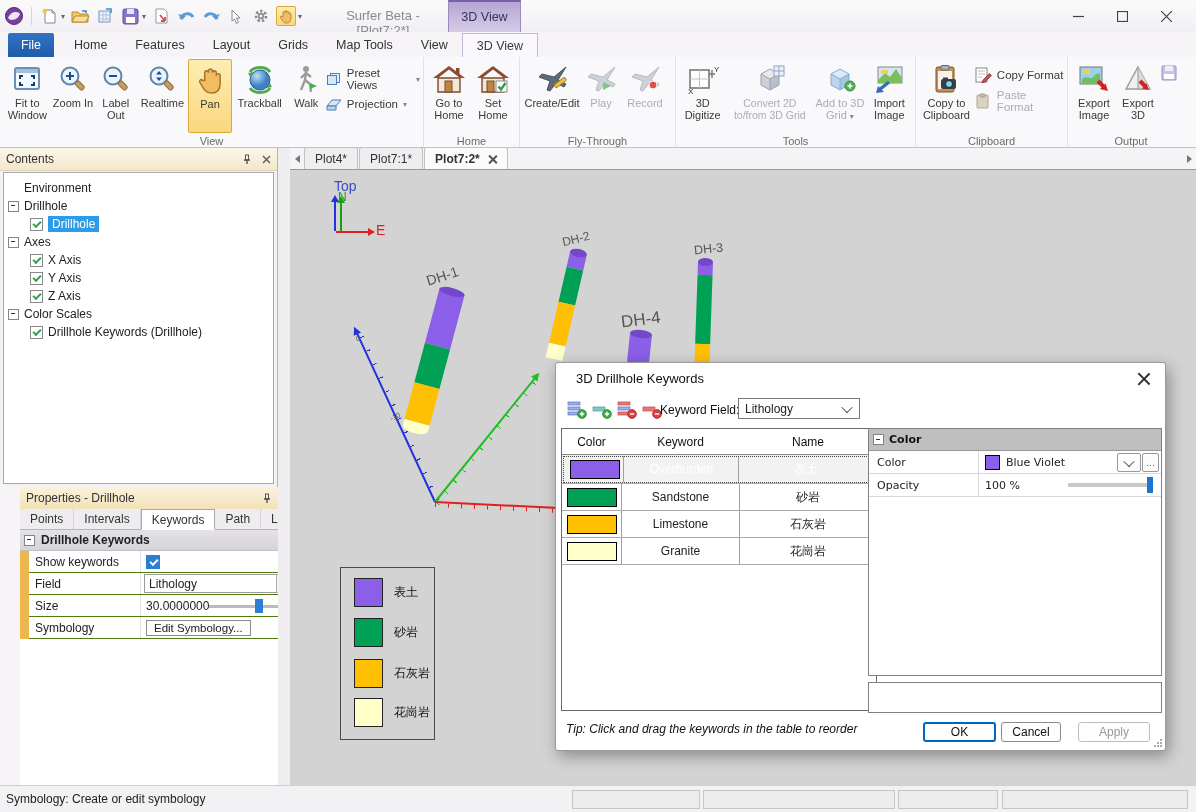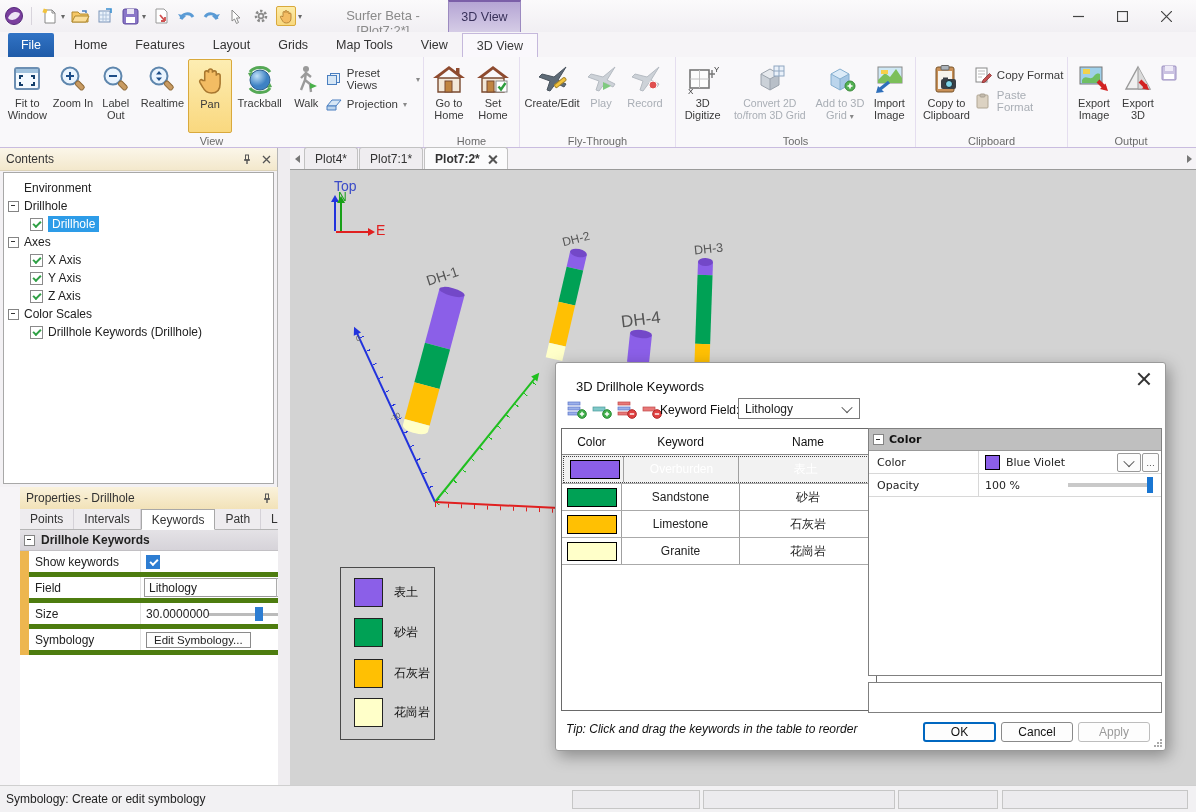--- a/index.html
+++ b/index.html
@@ -51,21 +51,21 @@
   .cbb::after{content:"";position:absolute;left:2.5px;top:3px;width:6px;height:3px;border-left:2px solid #fff;border-bottom:2px solid #fff;transform:rotate(-45deg);}
   .sel{background:#2D9CE8;color:#fff;padding:1px 4px;}
   
   .ptabs{position:absolute;left:0;top:22px;width:100%;height:21px;display:flex;background:#EEECEF;border-bottom:1px solid #B5B5B5;box-sizing:border-box;}
   .ptab{padding:0 10px;display:flex;align-items:center;font-size:12px;color:#333;border-right:1px solid #D5D2D8;}
   .ptab.active{background:#fff;border:1px solid #A8A8A8;border-bottom:1px solid #fff;margin-bottom:-1px;}
   .pgrid{position:absolute;left:0;top:43px;right:0;bottom:0;background:#fff;}
   .sechdr{height:20px;background:linear-gradient(#E4E2E6,#D6D3D9);border-bottom:1px solid #C2C0C4;display:flex;align-items:center;padding-left:4px;font-weight:bold;font-size:12px;color:#222;}
   .prows{position:relative;}
   .gutter{position:absolute;left:0;top:0;bottom:0;width:9px;background:#EDB64F;}
-  .prow{height:21px;display:flex;border-bottom:5px solid #4d7c0f;margin-left:9px;align-items:center;}
+  .prow{height:21px;display:flex;border-bottom:1px solid #4d7c0f;margin-left:9px;align-items:center;}
   .plabel{width:112px;padding-left:6px;font-size:12px;color:#222;border-right:1px solid #E2E2E2;height:100%;display:flex;align-items:center;box-sizing:border-box;}
   .pval{flex:1;height:100%;display:flex;align-items:center;padding-left:5px;position:relative;font-size:12px;}
   .combo{position:absolute;right:2px;top:1px;bottom:1px;width:17px;border:1px solid #ABABAB;background:#F6F6F6;display:flex;align-items:center;justify-content:center;}
   .chev{width:7px;height:7px;border-right:1.5px solid #555;border-bottom:1.5px solid #555;transform:rotate(45deg) translate(-1px,-1px);}
   .fieldbox{position:absolute;left:3px;right:2px;top:1px;bottom:1px;border:1px solid #9A9A9A;display:flex;align-items:center;padding-left:4px;background:#fff;}
   .slider{position:absolute;right:8px;width:80px;height:3px;background:#BBB;top:50%;margin-top:-1px;}
   .shandle{position:absolute;top:-6px;width:8px;height:14px;background:#2D7DD2;}
   .ebtn{border:1px solid #8A8A8A;background:#FDFDFD;border-radius:0;font-size:11.5px;padding:1px 7px;color:#222;}
   
   .tabstrip{position:absolute;left:290px;top:148px;width:906px;height:22px;background:#F5F3F6;border-bottom:1px solid #9A9A9A;box-sizing:border-box;display:flex;align-items:flex-end;}
@@ -85,21 +85,21 @@
   .dh .cap{position:absolute;left:0;top:-4px;width:100%;height:8px;border-radius:50%;}
   .dh .seg{width:100%;}
   .dhlabel{position:absolute;color:#555;white-space:nowrap;}
   .legend{position:absolute;border:1px solid #4A4A4A;}
   .lrow{position:absolute;display:flex;align-items:center;}
   .lsw{width:29px;height:29px;border:1px solid #222;box-sizing:border-box;}
   .llabel{margin-left:11px;font-size:12px;color:#111;}
   .tick-label{position:absolute;font-size:7px;color:#555;}
   
   .dialog{position:absolute;left:555px;top:362px;width:611px;height:389px;background:#FFF;border:1px solid #9A9A9A;box-shadow:3px 5px 16px rgba(0,0,0,.35);border-radius:3px;box-sizing:border-box;}
-  .dtitle{position:absolute;left:20px;top:8px;font-size:13px;color:#111;margin-top:8px;}
+  .dtitle{position:absolute;left:20px;top:8px;font-size:13px;color:#111;}
   .dclose{position:absolute;right:14px;top:8px;width:14px;height:14px;}
   .dclose::before,.dclose::after{content:"";position:absolute;left:6px;top:0;width:1.5px;height:16px;background:#333;}
   .dclose::before{transform:rotate(45deg);} .dclose::after{transform:rotate(-45deg);}
   .dtools{position:absolute;left:10px;top:36px;display:flex;gap:4px;}
   .dti{width:21px;height:20px;display:flex;align-items:center;justify-content:center;}
   .kwlabel{position:absolute;left:104px;top:40px;font-size:12px;color:#111;}
   .kwcombo{position:absolute;left:182px;top:35px;width:122px;height:21px;border:1px solid #7A7A7A;background:#fff;display:flex;align-items:center;padding-left:6px;font-size:12px;box-sizing:border-box;}
   .kwcombo .chev{position:absolute;right:8px;}
   .dtable{position:absolute;left:5px;top:65px;width:316px;height:283px;border:1px solid #6A6A6A;background:#fff;box-sizing:border-box;}
   .dthead{display:flex;height:25px;border-bottom:1px solid #888;align-items:center;font-size:12px;color:#111;}
@@ -116,21 +116,21 @@
   .rpval{flex:1;height:100%;display:flex;align-items:center;padding-left:6px;position:relative;}
   .csw{width:15px;height:15px;border:1px solid #000;margin-right:6px;box-sizing:border-box;}
   .vbtn{position:absolute;right:20px;top:2px;width:22px;height:17px;border:1px solid #999;border-radius:2px;background:#FCFCFC;display:flex;align-items:center;justify-content:center;}
   .dotbtn{position:absolute;right:2px;top:2px;width:15px;height:17px;border:1px solid #999;border-radius:2px;background:#FCFCFC;display:flex;align-items:center;justify-content:center;font-size:9px;color:#555;}
   .oslider{position:absolute;right:8px;top:9px;width:85px;height:4px;background:#C9C9C9;}
   .ohandle{position:absolute;right:0;top:-6px;width:6px;height:16px;background:#1976D2;}
   .rbox2{position:absolute;left:312px;top:319px;width:294px;height:31px;border:1px solid #808080;background:#fff;box-sizing:border-box;}
   .dtip{position:absolute;left:10px;top:359px;font-style:italic;font-size:12px;color:#111;}
   .dbtn{position:absolute;top:359px;height:20px;background:#FDFDFD;border:1px solid #8A8A8A;border-radius:3px;font-size:12px;display:flex;align-items:center;justify-content:center;box-sizing:border-box;color:#111;}
   .dbtn.ok{left:367px;width:73px;border:2px solid #0067C0;}
-  .dbtn.cancel{left:445px;width:72px;}
+  .dbtn.cancel{left:445px;width:60px;}
   .dbtn.apply{left:522px;width:72px;border-color:#BDBDBD;color:#9A9A9A;}
   .grip{position:absolute;right:3px;bottom:3px;width:9px;height:9px;background:
     radial-gradient(circle at 8px 2px,#AAA 1px,transparent 1.3px),
     radial-gradient(circle at 5px 5px,#AAA 1px,transparent 1.3px),
     radial-gradient(circle at 8px 5px,#AAA 1px,transparent 1.3px),
     radial-gradient(circle at 2px 8px,#AAA 1px,transparent 1.3px),
     radial-gradient(circle at 5px 8px,#AAA 1px,transparent 1.3px),
     radial-gradient(circle at 8px 8px,#AAA 1px,transparent 1.3px);}
   
   .splitter{position:absolute;left:278px;top:148px;width:12px;height:637px;background:#EFEDF0;}

